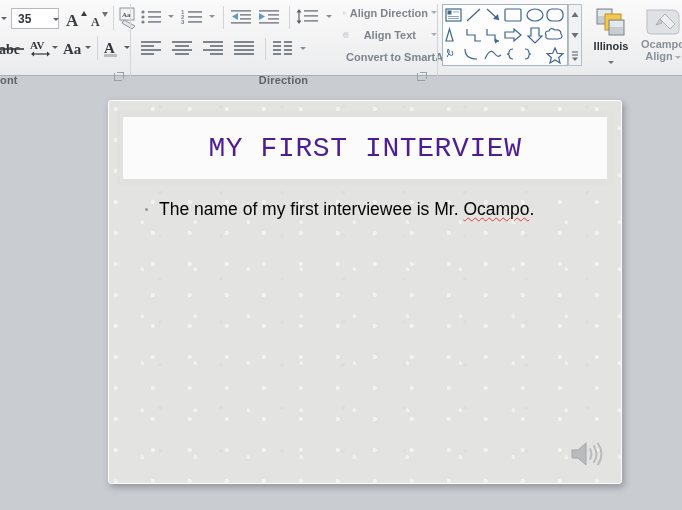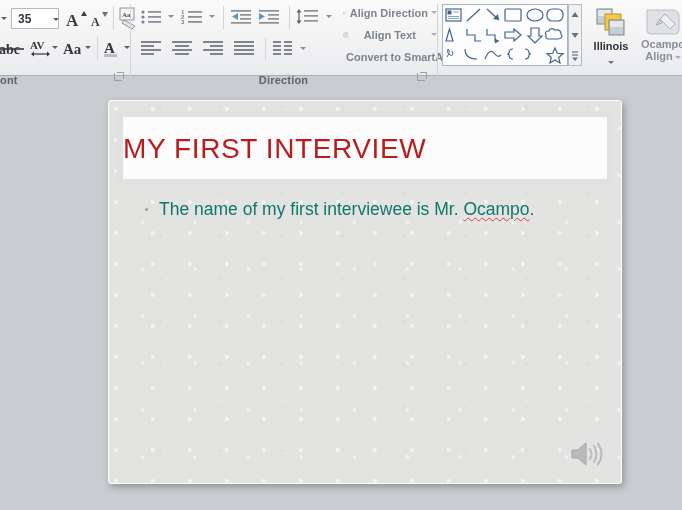--- a/index.html
+++ b/index.html
@@ -74,27 +74,27 @@
       radial-gradient(circle at 84% 13%, rgba(0,0,0,.025) 0 2px, transparent 2px);
     background-size:37px 31px, 53px 47px, 61px 43px;
     pointer-events:none;
   }
   #title-band{
     position:absolute;left:14px;top:16px;width:484px;height:62px;
     background:#fbfbfb;
     box-shadow:0 0 0 6px rgba(225,225,223,.85);
   }
   #slide-title{
-    position:absolute;left:0;right:0;top:16px;text-align:left;
-    font-family:Liberation Sans, sans-serif;
-    font-size:28px;color:#b91c1c;letter-spacing:.6px;
+    position:absolute;left:0;right:0;top:16px;text-align:center;
+    font-family:Liberation Mono, monospace;
+    font-size:28px;color:#4c1d95;letter-spacing:.6px;
   }
   #body{
     position:absolute;left:33px;top:98px;width:460px;
-    font-size:17.5px;line-height:21px;color:#0f766e;
+    font-size:17.5px;line-height:21px;color:#000000;
   }
   .bullet-row{position:relative;padding-left:17px;margin-bottom:4px;}
   .bullet-row:before{
     content:"";position:absolute;left:3px;top:9px;width:3px;height:3px;
     background:#9b9791;border-radius:50%;
   }
   .sp{
     text-decoration:underline;
     text-decoration-color:#e03a32;
     text-decoration-style:wavy;

